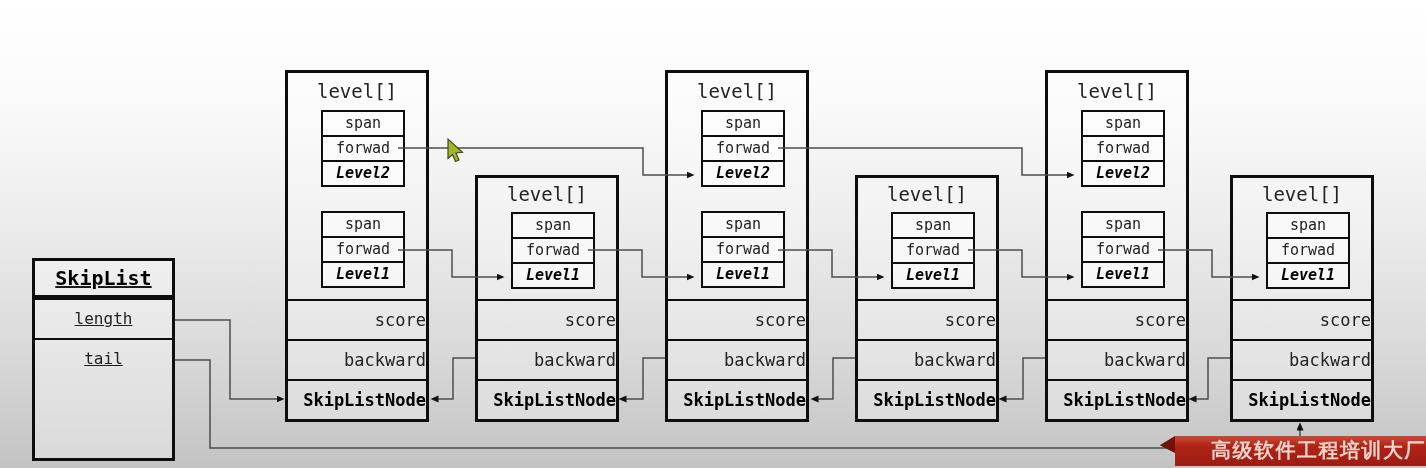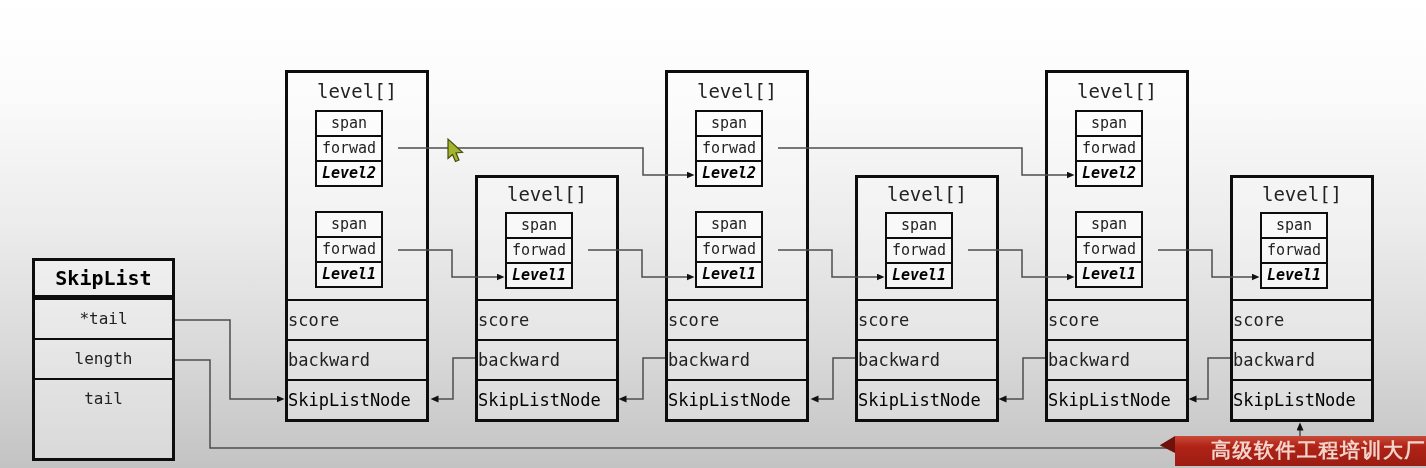--- a/index.html
+++ b/index.html
@@ -8,21 +8,21 @@
     font-family:"DejaVu Sans Mono","Liberation Mono",monospace;
     color:#1a1a1a;
   }
   #stage{
     position:relative; width:1426px; height:468px; overflow:hidden;
     background:linear-gradient(180deg,#ffffff 0%,#fbfbfb 20%,#ececec 48%,#d9d9d9 75%,#c3c3c3 100%);
   }
   
   .struct{
     position:absolute; left:32px; top:258px; width:143px; height:203px;
-    border:3px solid #0d0d0d; background:rgba(255,255,255,0.35);
+    border:3px solid #0d0d0d; background:rgba(255,255,255,0.35);text-decoration:underline;
   }
   .struct-title{
     height:37px; border-bottom:3px solid #0d0d0d; text-align:center;
     font-weight:bold; font-size:20px; line-height:34px; color:#000;
   }
   .struct-row{
     height:40px; border-top:2px solid #0d0d0d; text-align:center;
     font-size:16px; line-height:38px; color:#222;
   }
   .struct-row:first-of-type{ border-top:none; }
@@ -32,39 +32,39 @@
     border:3px solid #0d0d0d; background:rgba(255,255,255,0.30);
   }
   .node.tall{ top:70px; height:352px; }
   .node.short{ top:175px; height:247px; }
   .node-title{
     position:absolute; left:0; right:0; text-align:center;
     font-size:19px; color:#222;
   }
   .node.tall  .node-title{ top:7px; }
   .node.short .node-title{ top:5px; }
-  .lv-group{ position:absolute; left:27px; width:68px;border-radius:22px; }
+  .lv-group{ position:absolute; left:33px; width:84px;border-radius:22px; }
   .lv-row{
     height:27px; margin-top:-2px; border:2px solid #0d0d0d;
     background:rgba(255,255,255,0.55); text-align:center;
     font-size:15px; line-height:22px; color:#222;
   }
   .lv-row:first-child{ margin-top:0; }
   .lv-bold{ font-weight:bold; color:#000;font-style:italic; }
   .node.tall  .g-upper{ top:37px; }
   .node.tall  .g-lower{ top:138px; }
   .node.short .g-lower{ top:34px; }
   .b-row{
     position:absolute; left:0; right:0; height:40px;
-    border-top:2px solid #0d0d0d; text-align:left;
+    border-top:2px solid #0d0d0d; text-align:right;
     font-size:17px; line-height:38px; color:#222;
   }
   .node.tall  .r-score{ top:226px; } .node.tall  .r-back{ top:266px; } .node.tall  .r-type{ top:306px; }
   .node.short .r-score{ top:121px; } .node.short .r-back{ top:161px; } .node.short .r-type{ top:201px; }
-  .r-type{ font-weight:normal; color:#000; font-size:17px; }
+  .r-type{ font-weight:bold; color:#000; font-size:17px; }
   
   #wires{ position:absolute; left:0; top:0; width:1426px; height:468px; pointer-events:none; }
   #wires path.wire{ fill:none; stroke:#4d4d4d; stroke-width:1.5; }
   
   .banner{
     position:absolute; left:1158px; top:436px; width:268px; height:30px;
     overflow:hidden; display:flex;
   }
   .banner-fold{
     width:17px; height:17px; flex:0 0 17px;
@@ -81,21 +81,20 @@
     letter-spacing:1.5px; color:#f2d4cb; white-space:nowrap;
   }
 </style>
 </head>
 <body>
 
 <div id="stage">
 
   <div class="struct">
     <div class="struct-title">SkipList</div>
-    <div class="struct-row">*tail</div>
     <div class="struct-row">length</div>
     <div class="struct-row">tail</div>
   </div>
 
   <div class="node tall" style="left:285px">
     <div class="node-title">level[]</div>
     <div class="lv-group g-upper">
       <div class="lv-row">span</div>
       <div class="lv-row">forwad</div>
       <div class="lv-row lv-bold">Level2</div>

